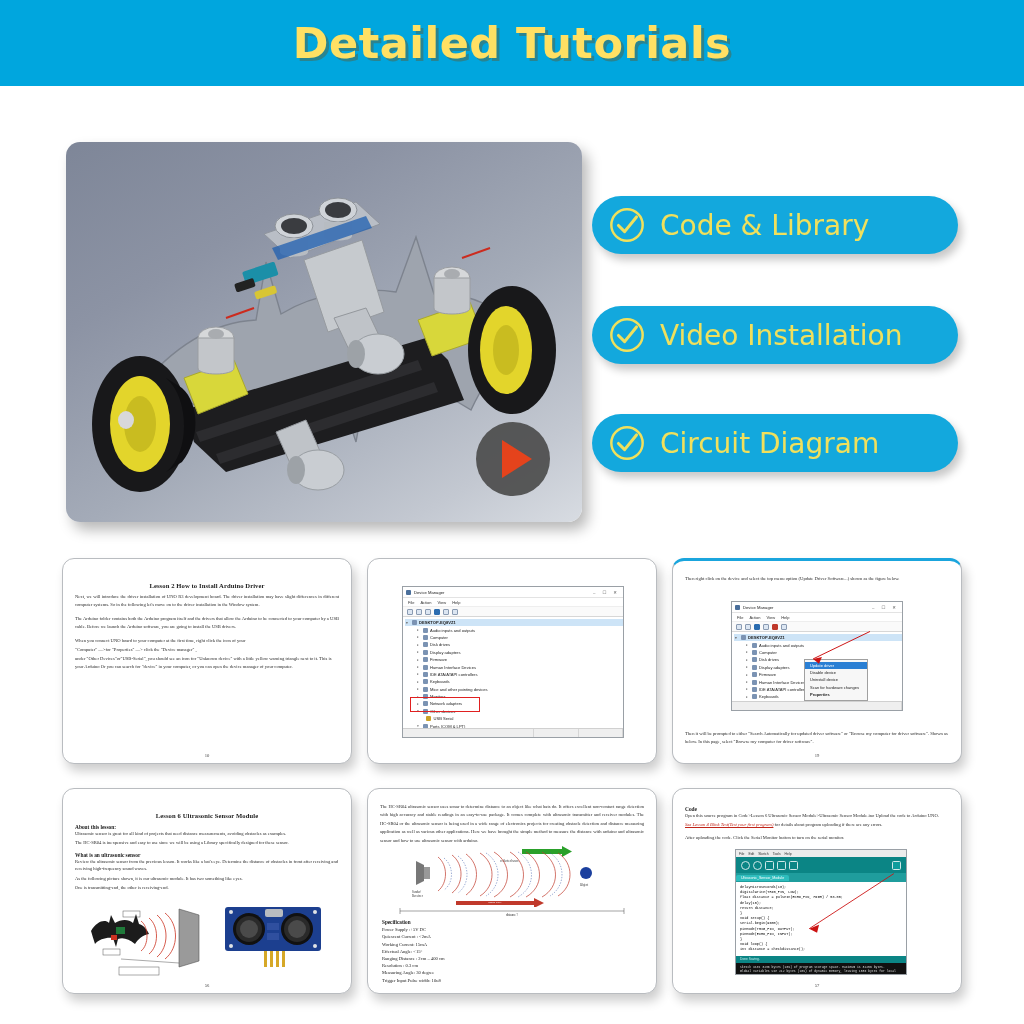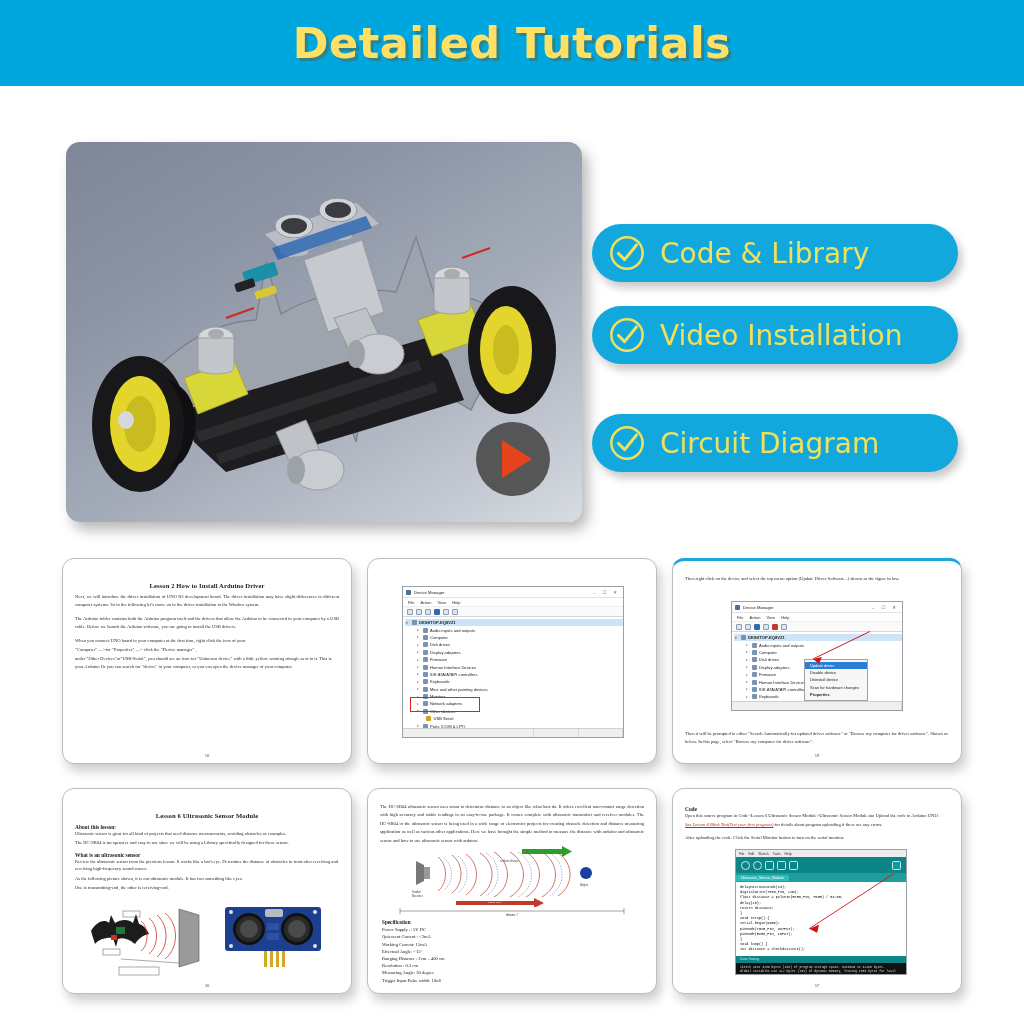--- a/index.html
+++ b/index.html
@@ -51,21 +51,21 @@
   }
 
   
   .pill {
     position: absolute; left: 592px; width: 366px; height: 58px;
     background: #13a8dd; border-radius: 29px;
     display: flex; align-items: center;
     box-shadow: 4px 6px 9px rgba(0,0,0,0.22);
     cursor: pointer;
   }
-  .pill-1 { top: 196px; margin-top: 28px; }
+  .pill-1 { top: 196px; }
   .pill-2 { top: 306px; }
   .pill-3 { top: 414px; }
   .check-icon { margin-left: 16px; width: 38px; height: 38px; flex: none; }
   .pill-label {
     margin-left: 14px;
     font-family: "DejaVu Sans", sans-serif;
     font-size: 28px; font-weight: 500;
     color: #f0e05c;
     white-space: nowrap;
   }

